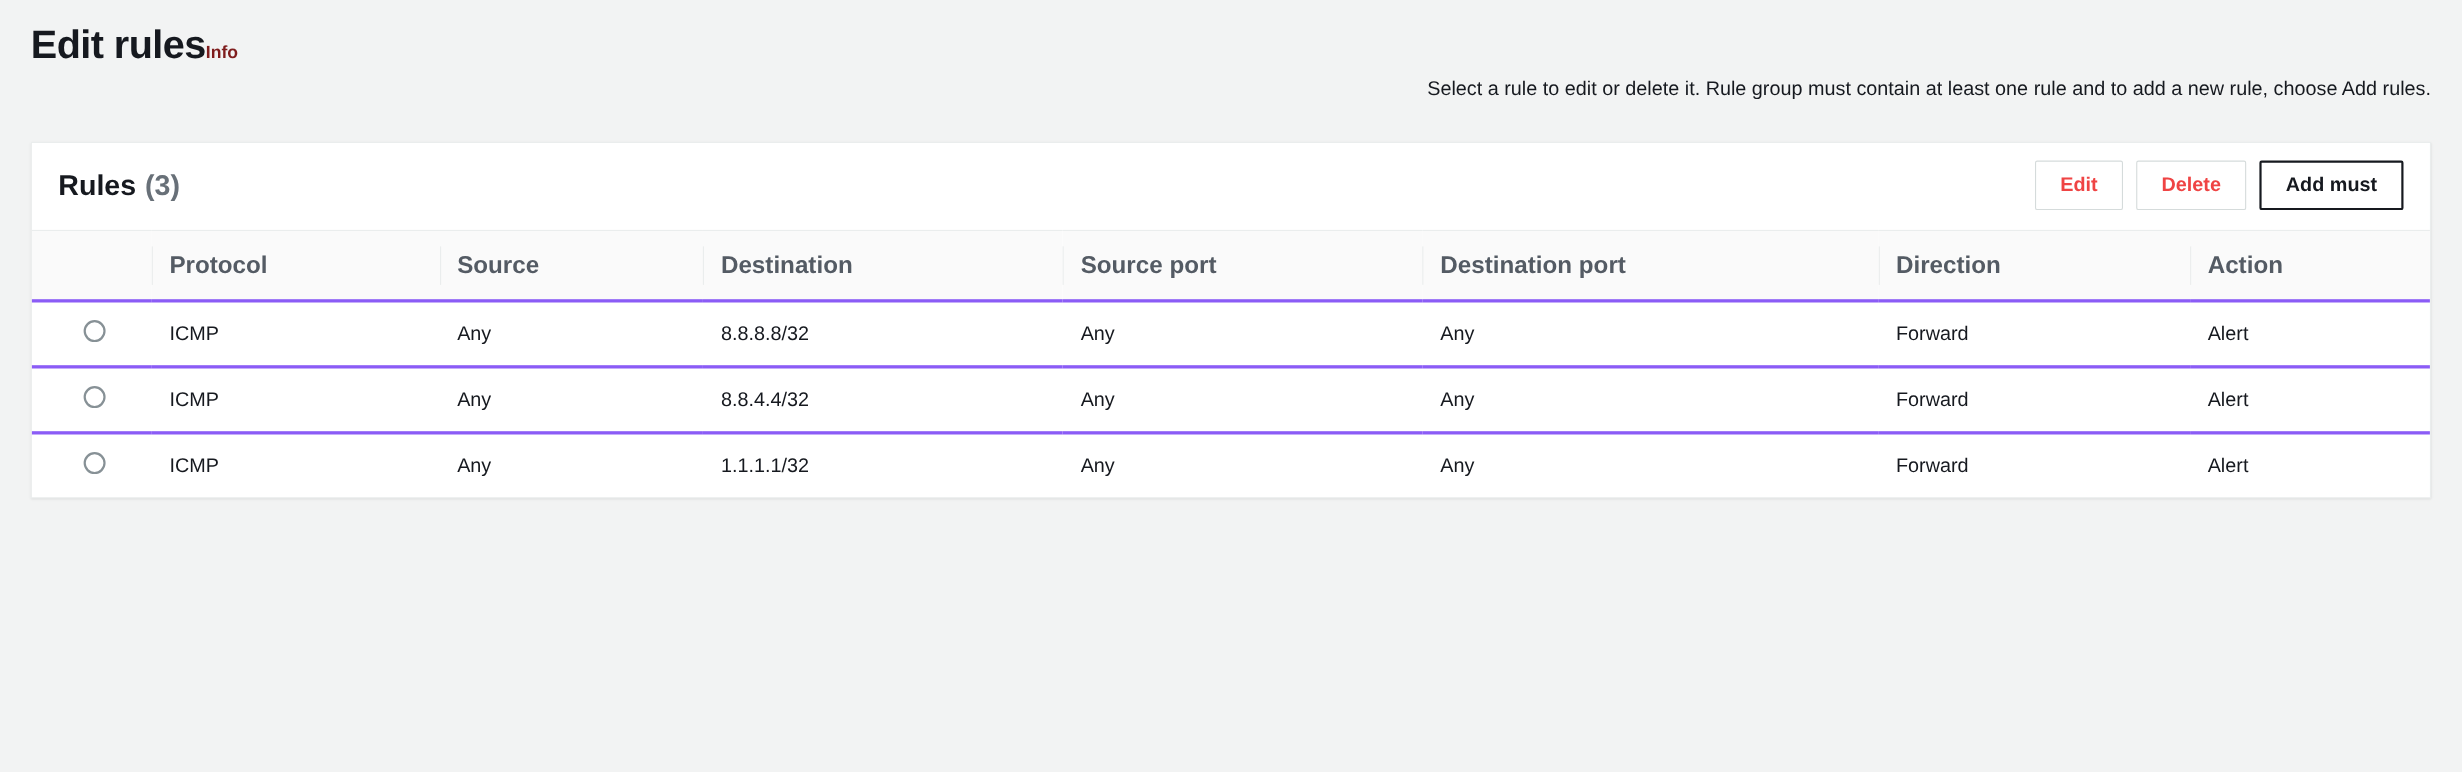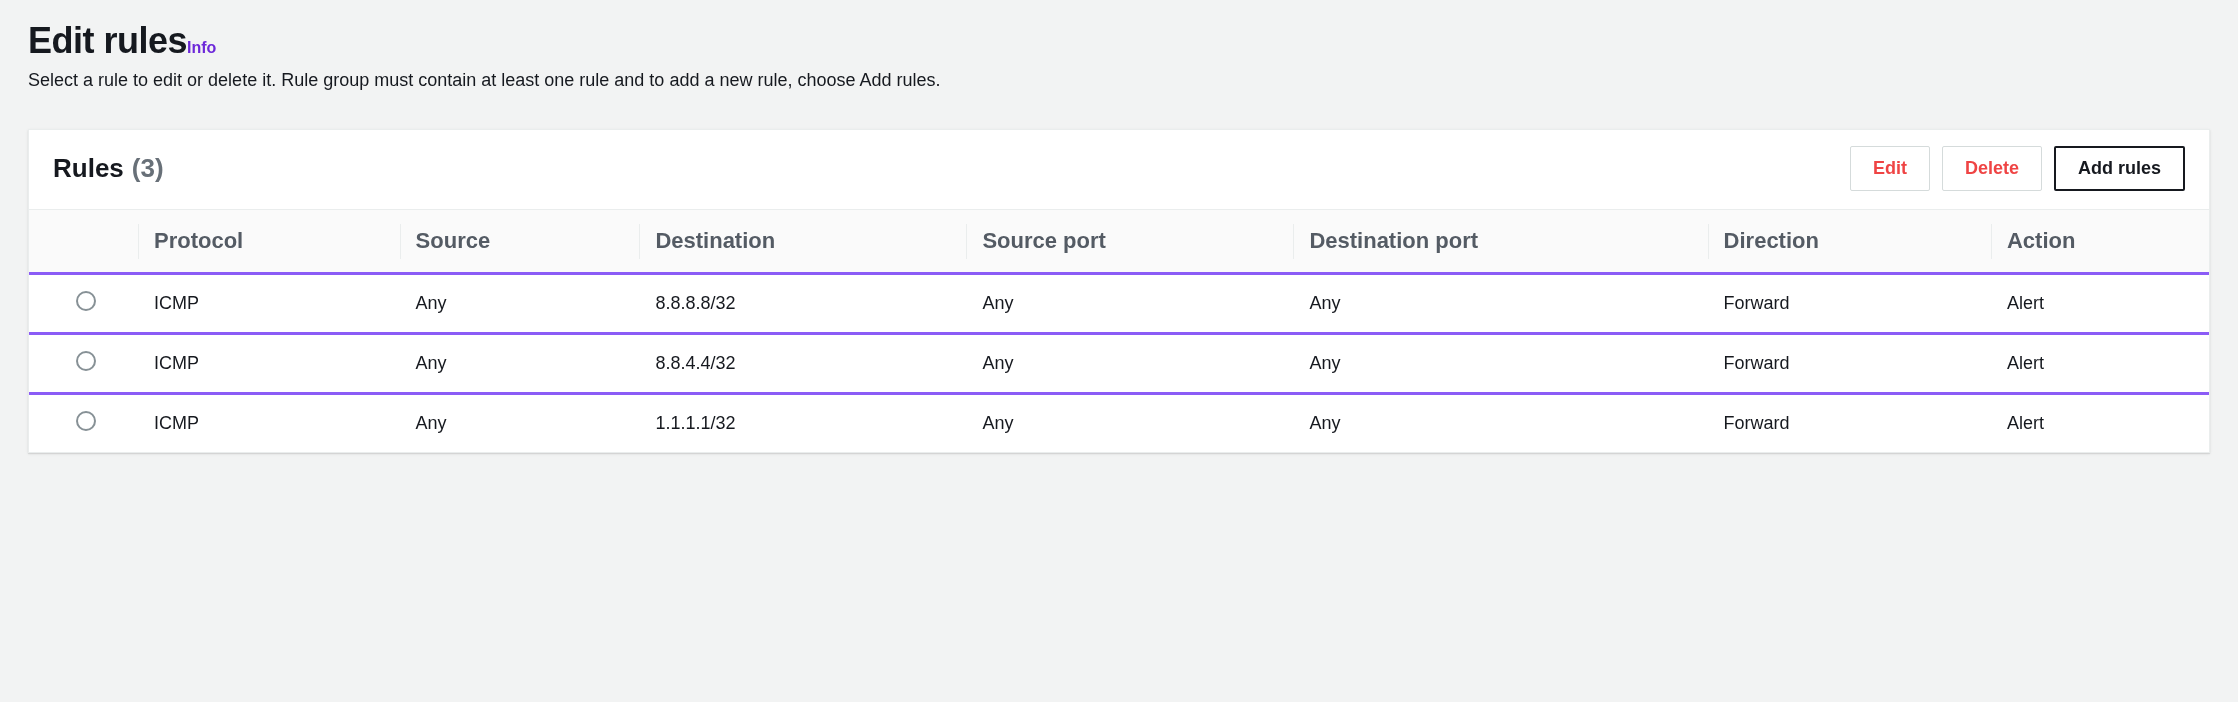--- a/index.html
+++ b/index.html
@@ -22,27 +22,28 @@
   .page-title {
     font-size: 36px;
     font-weight: 700;
     color: #16191f;
     margin: 0;
     letter-spacing: -0.5px;
   }
   .info-link {
     font-size: 16px;
     font-weight: 700;
-    color: #6d28d9;
+    color: #7f1d1d;
     cursor: pointer;
   }
   .subtitle {
     margin-top: 8px;
     font-size: 18px;
     color: #16191f;
+    text-align: right;
   }
   .panel {
     margin-top: 38px;
     background: #ffffff;
     border: 1px solid #eaeded;
     box-shadow: 0 1px 1px rgba(0,0,0,0.08), 0 1px 3px rgba(0,0,0,0.08);
   }
   .panel-header {
     display: flex;
     align-items: center;
@@ -157,21 +158,21 @@
 
   <div class="panel">
     <div class="panel-header">
       <div class="panel-title-wrap">
         <h2 class="panel-title">Rules</h2>
         <span class="panel-count">(3)</span>
       </div>
       <div class="btn-group">
         <button class="btn btn-normal disabled">Edit</button>
         <button class="btn btn-normal disabled">Delete</button>
-        <button class="btn btn-primary">Add rules</button>
+        <button class="btn btn-primary">Add must</button>
       </div>
     </div>
 
     <table class="rules">
       <colgroup>
         <col class="sel">
           <col class="proto">
           <col class="src">
           <col class="dest">
         <col class="sport">

